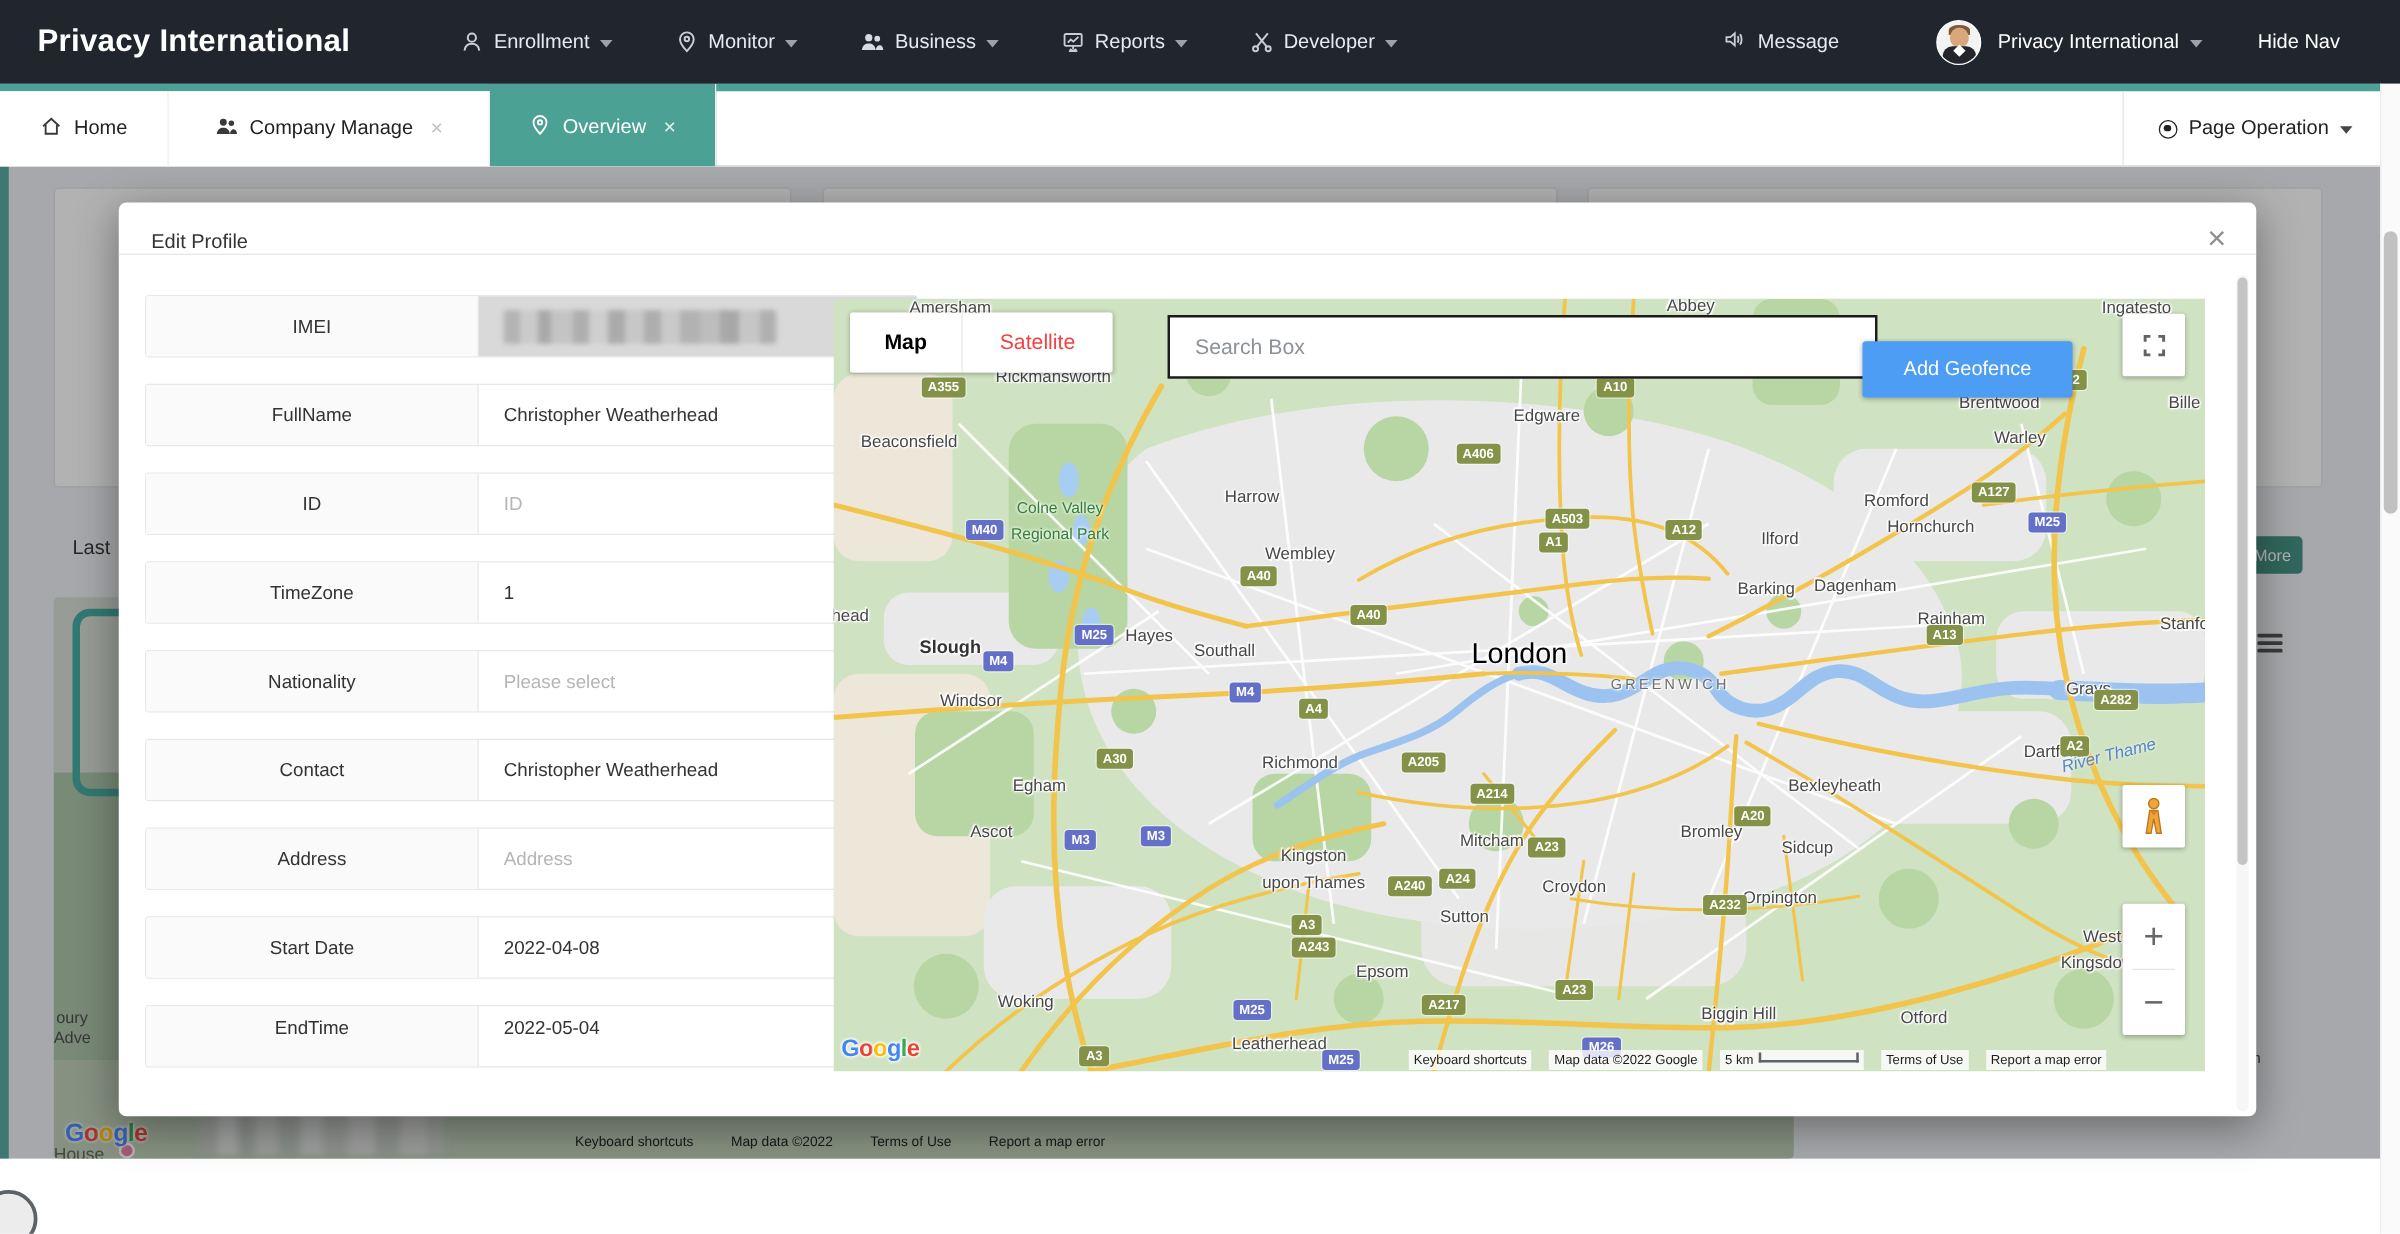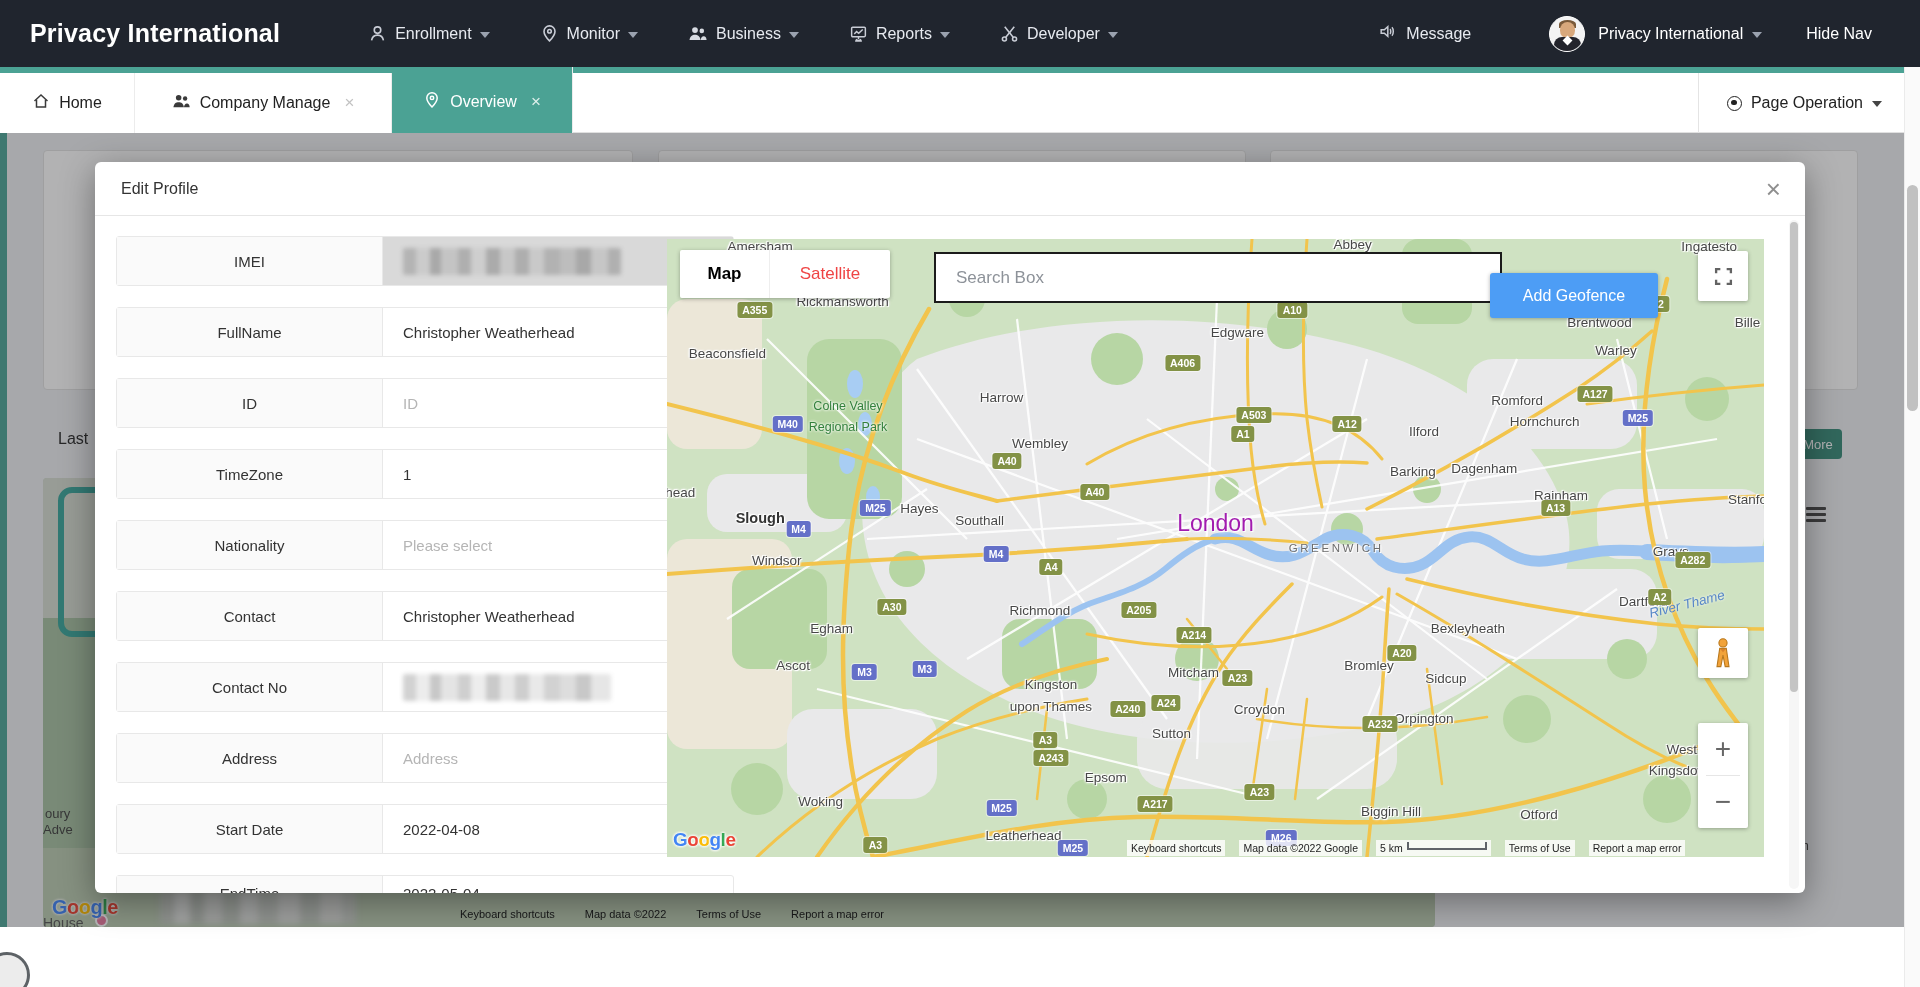--- a/index.html
+++ b/index.html
@@ -78,21 +78,21 @@
     background:#ececec; border:3px solid #5d6266; z-index:2; }
 
   
   .vscroll { position:absolute; left:1904px; top:67px; width:16px; height:920px; background:#fafafa;
     border-left:1px solid #ebebeb; z-index:45; }
   .vscroll .thumb { position:absolute; left:2px; top:118px; width:11px; height:226px; background:#c1c1c1; border-radius:6px; }
 
   
   .modal { position:absolute; left:95px; top:162px; width:1710px; height:731px; background:#fff; border-radius:6px;
     box-shadow:0 8px 34px rgba(0,0,0,.38); z-index:20; overflow:hidden; }
-  .modal-head { height:54px; border-bottom:1px solid #e6e6e6; display:flex; align-items:center; }
+  .modal-head { height:42px; border-bottom:1px solid #e6e6e6; display:flex; align-items:flex-end; }
   .modal-title { font-size:16px; color:#333; margin-left:26px; }
   .modal-close { margin-left:auto; margin-right:24px; font-size:26px; color:#8f8f8f; line-height:1; cursor:pointer; }
   .mscroll { position:absolute; right:6px; top:58px; bottom:4px; width:10px; background:#f6f6f6; border-radius:5px; }
   .mscroll .thumb { position:absolute; left:1px; top:2px; width:8px; height:470px; background:#c4c4c4; border-radius:4px; }
 
   .form { position:absolute; left:21px; top:54px; width:618px; }
   .frow { display:flex; width:618px; height:50px; margin-top:21px; border:1px solid #e8e8e8; border-radius:3px; background:#fff; }
   .frow:first-child { margin-top:20px; }
   .flabel { width:266px; background:#fafafa; border-right:1px solid #e8e8e8; display:flex; align-items:center;
     justify-content:center; font-size:15px; color:#333; }
@@ -107,21 +107,21 @@
 
   
   .gmap { position:absolute; left:572px; top:77px; width:1097px; height:618px; background:#cfe2c2; overflow:hidden; z-index:3; }
   .gmap svg.base { position:absolute; left:0; top:0; width:100%; height:100%; }
   .map-labels { position:absolute; inset:0; }
   .ml { position:absolute; transform:translate(-50%,-50%); white-space:nowrap; }
   .ml-town, .ml-cut { font-size:13.5px; color:#474747;
     text-shadow:0 0 3px #fff,0 0 3px #fff,0 0 3px #fff,1px 1px 0 #fff,-1px -1px 0 #fff; }
   .ml-townb { font-size:14.5px; color:#333; font-weight:bold;
     text-shadow:0 0 3px #fff,0 0 3px #fff,1px 1px 0 #fff,-1px -1px 0 #fff; }
-  .ml-city { font-size:23px; color:#a21caf; text-shadow:0 0 4px #fff,0 0 4px #fff,1px 1px 0 #fff; }
+  .ml-city { font-size:23px; color:#000000; text-shadow:0 0 4px #fff,0 0 4px #fff,1px 1px 0 #fff; }
   .ml-district { font-size:11.5px; color:#6d6d6d; letter-spacing:2.6px;
     text-shadow:0 0 3px #fff,0 0 3px #fff,1px 1px 0 #fff; }
   .ml-park { font-size:12.5px; color:#33803c; text-shadow:0 0 3px #fff,0 0 3px #fff; }
   .ml-water { font-size:13.5px; color:#5787c7; font-style:italic; text-shadow:0 0 3px #fff; }
   .ml-a { background:#839246; color:#fff; font-size:10.5px; font-weight:bold; padding:2px 5px; border-radius:3px;
     box-shadow:0 0 0 1px rgba(255,255,255,.5); }
   .ml-m { background:#6470c8; color:#fff; font-size:10.5px; font-weight:bold; padding:2px 5px; border-radius:3px;
     box-shadow:0 0 0 1px rgba(255,255,255,.5); }
 
   .map-type { position:absolute; left:13px; top:11px; display:flex; box-shadow:0 1px 4px rgba(0,0,0,.3); border-radius:2px; }
@@ -340,26 +340,20 @@
       <div class="flabel">TimeZone</div>
       <div class="fval">1</div>
     </div>
     <div class="frow">
       <div class="flabel">Nationality</div>
       <div class="fval ph">Please select</div>
     </div>
     <div class="frow">
       <div class="flabel">Contact</div>
       <div class="fval">Christopher Weatherhead</div>
-    </div>
-    <div class="frow">
-      <div class="flabel">Contact No</div>
-      <div class="fval">
-          <div class="mosaic light"></div>
-        </div>
     </div>
     <div class="frow">
       <div class="flabel">Address</div>
       <div class="fval ph">Address</div>
     </div>
     <div class="frow">
       <div class="flabel">Start Date</div>
       <div class="fval">2022-04-08</div>
     </div>
     <div class="frow clip">

